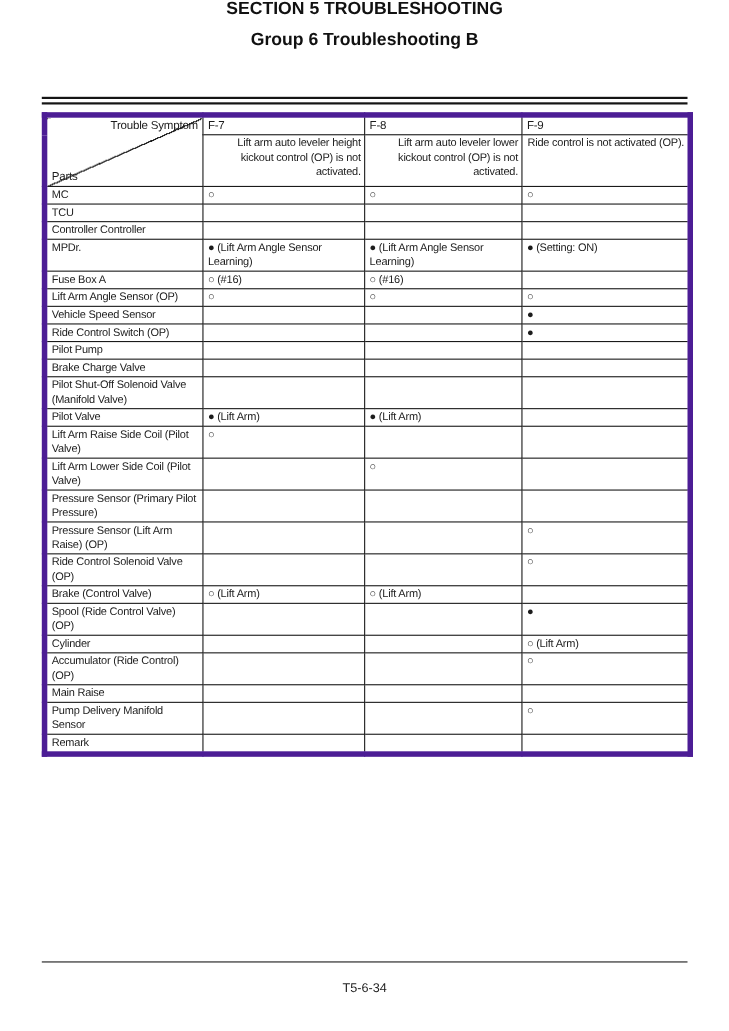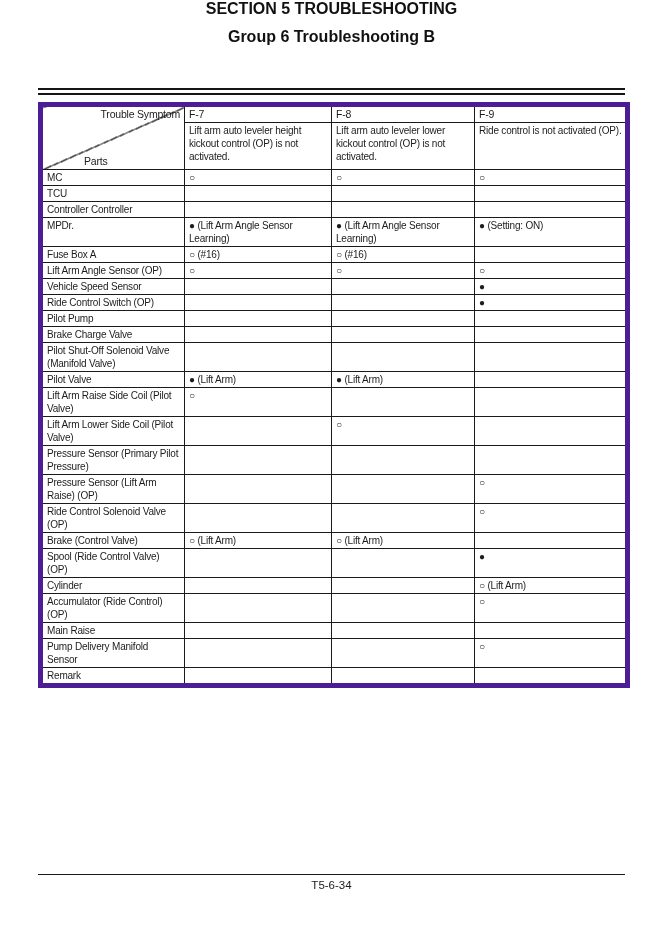--- a/index.html
+++ b/index.html
@@ -78,34 +78,33 @@
     position: absolute;
     top: 1px;
     right: 4px;
     font-size: 10.5px;
   }
   .corner-bottom {
     position: absolute;
     bottom: 1px;
     left: 4px;
     font-size: 10.5px;
-    margin-left: 37px;
   }
   tr.code-row td { height: 12px; font-size: 10.5px; }
-  tr.desc-row td { height: 44px; }
+  tr.desc-row td { height: 44px; text-align: right; }
   td.sym { }
   td.part { }
   .footer {
     position: absolute;
     left: 38px;
     top: 874px;
     width: 587px;
     border-top: 1.5px solid #1a1a1a;
     text-align: center;
-    padding-top: 4px;
+    padding-top: 18px;
     font-size: 11.5px;
     color: #1c1c1c;
   }
 </style>
 </head>
 <body>
 
 <div class="page-title">SECTION 5 TROUBLESHOOTING</div>
 <div class="page-subtitle">Group 6 Troubleshooting B</div>
 

